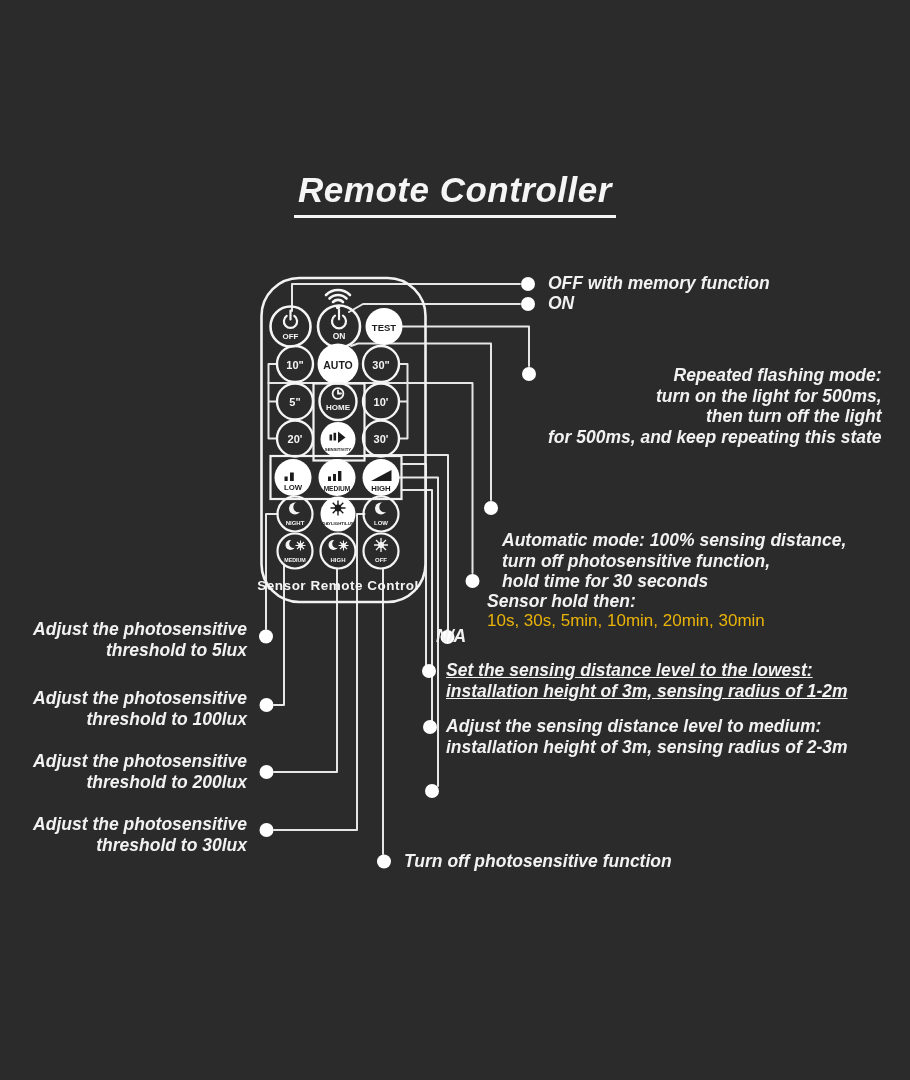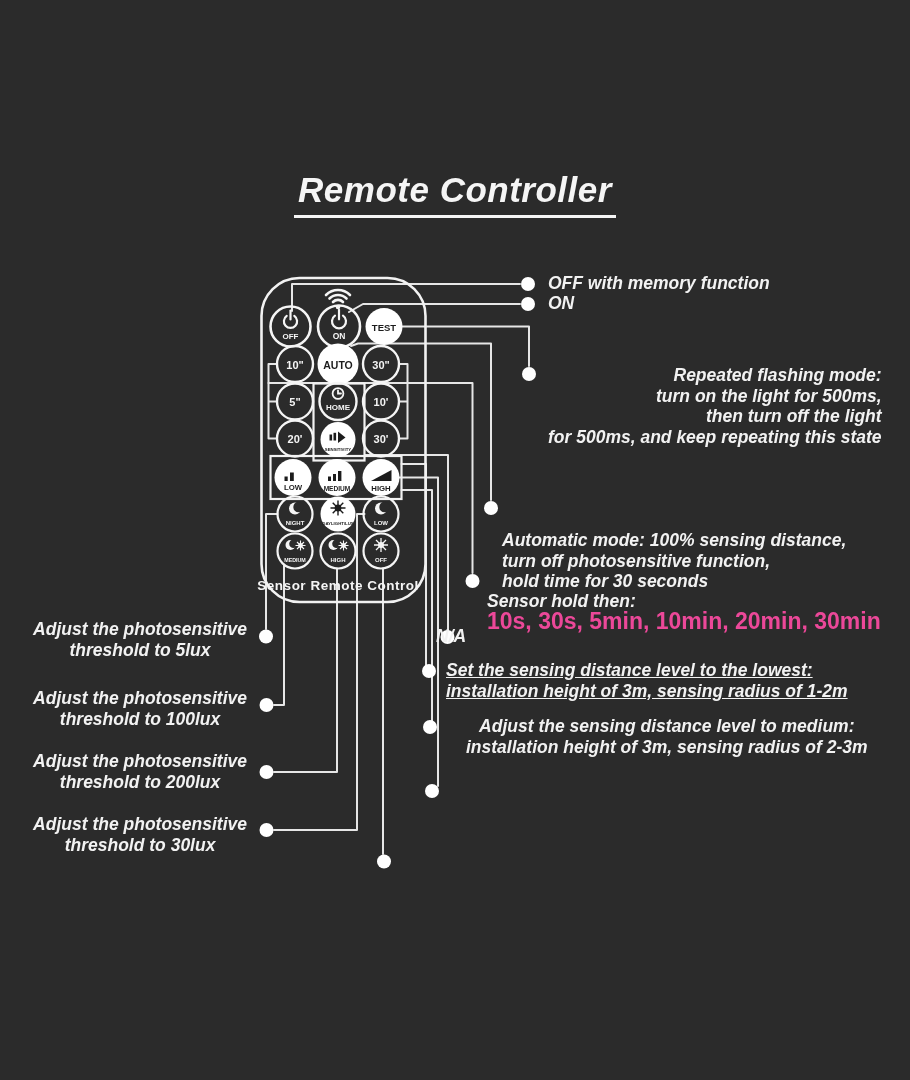--- a/index.html
+++ b/index.html
@@ -3,22 +3,22 @@
 <meta charset="utf-8">
 <style>
   html,body{margin:0;padding:0;background:#2b2b2b;}
   #stage{position:relative;width:910px;height:1080px;background:#2b2b2b;overflow:hidden;
          font-family:"Liberation Sans",sans-serif;color:#f5f5f5;}
   .title{position:absolute;top:170px;left:0;right:0;margin:0 auto;width:fit-content;
          font-size:35px;font-weight:bold;font-style:italic;letter-spacing:.5px;
          border-bottom:3px solid #f5f5f5;padding:0 4px 5px 4px;}
   .note{position:absolute;font-weight:bold;font-style:italic;font-size:17.5px;
         line-height:20.5px;white-space:pre-line;color:#f2f2f2;}
-  .note.right-align{text-align:center;}
-  .sub{font-weight:bold;font-style:normal;font-size:23px;color:#ec4899;display:block;}
+  .note.right-align{text-align:right;}
+  .sub{font-weight:normal;font-style:normal;font-size:17px;color:#eab308;display:block;}
   svg{position:absolute;inset:0;}
   svg text{font-family:"Liberation Sans",sans-serif;font-weight:bold;}
 </style>
 </head>
 <body>
 
 <div id="stage">
 
   <h1 class="title">Remote Controller</h1>
 
@@ -240,22 +240,23 @@
   <div class="note" style="left:502px;top:497px;margin-top:33px;">Automatic mode: 100% sensing distance,
 turn off photosensitive function,
 hold time for 30 seconds</div>
   <div class="note" style="left:487px;top:570px;">
     <span>Sensor hold then:</span>
     <span class="sub">10s, 30s, 5min, 10min, 20min, 30min</span>
   </div>
   <div class="note" style="left:436px;top:626px;">N/A</div>
   <div class="note" style="left:446px;top:660px;text-decoration:underline;">Set the sensing distance level to the lowest:
 installation height of 3m, sensing radius of 1-2m</div>
-  <div class="note" style="left:466px;top:716px;text-align:center;">Adjust the sensing distance level to medium:
+  <div class="note" style="left:446px;top:716px;">Adjust the sensing distance level to medium:
 installation height of 3m, sensing radius of 2-3m</div>
+  <div class="note" style="left:404px;top:851px;">Turn off photosensitive function</div>
 
   <div class="note right-align" style="right:663px;top:619px;">Adjust the photosensitive
 threshold to 5lux</div>
   <div class="note right-align" style="right:663px;top:688px;">Adjust the photosensitive
 threshold to 100lux</div>
   <div class="note right-align" style="right:663px;top:751px;">Adjust the photosensitive
 threshold to 200lux</div>
   <div class="note right-align" style="right:663px;top:814px;">Adjust the photosensitive
 threshold to 30lux</div>
 

